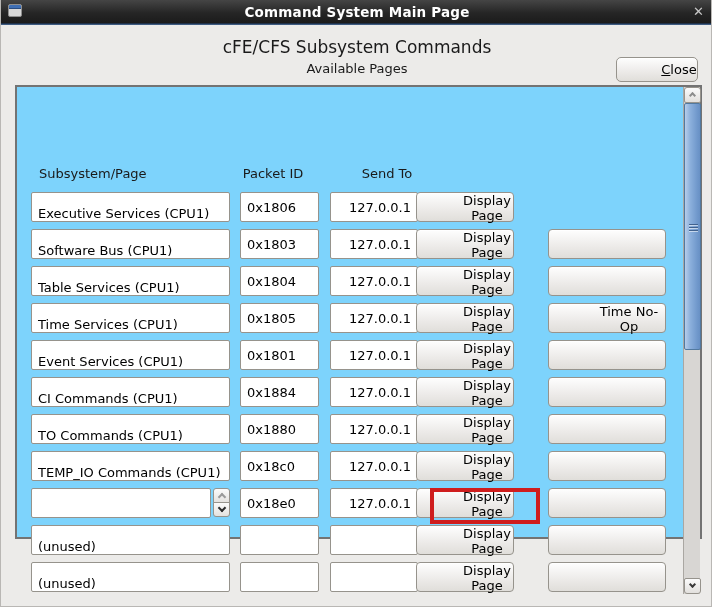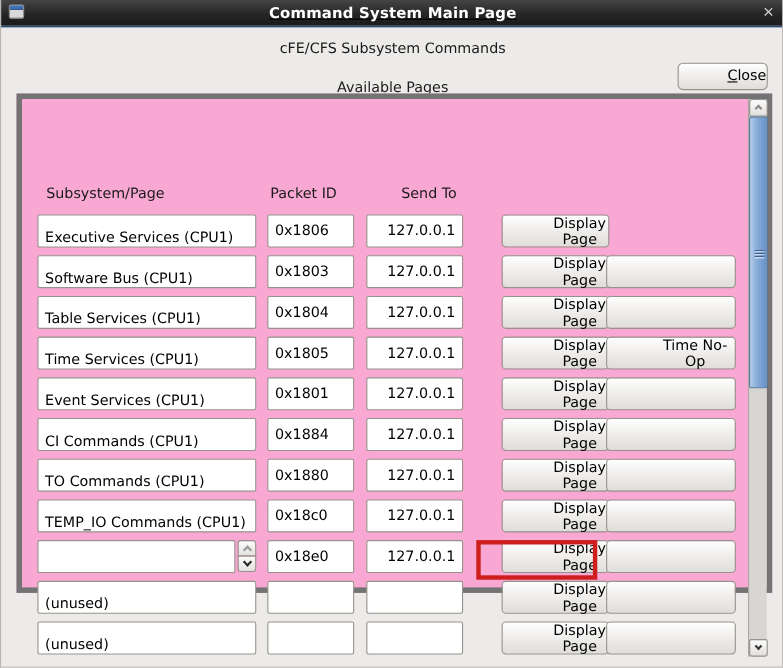--- a/index.html
+++ b/index.html
@@ -5,61 +5,61 @@
   * { margin:0; padding:0; box-sizing:border-box; }
   html,body { width:712px; height:607px; }
   body { font-family:"DejaVu Sans", sans-serif; background:#ecebe9; }
 
   #window { position:relative; width:712px; height:607px; background:#ecebe9;
             border-left:1px solid #b9b7b4; border-right:1px solid #b9b7b4; border-bottom:1px solid #b9b7b4; overflow:hidden; }
 
   
   .titlebar { position:absolute; left:0; top:0; width:712px; height:23px;
               background:linear-gradient(#454545, #262626 55%, #1b1b1b);
-              display:flex; align-items:center;text-decoration:underline; }
+              display:flex; align-items:center; }
   .win-icon { position:absolute; left:7px; top:4px; width:14px; height:13px;
               background:#d9d9d9; border:1px solid #8f8f8f; border-radius:2px; }
   .win-icon::before { content:""; position:absolute; left:0; top:0; right:0; height:3px;
               background:#3f6fb5; border-bottom:1px solid #2a4c80; border-radius:1px 1px 0 0; }
   .title-text { width:100%; text-align:center; color:#ffffff; font-size:13.5px; font-weight:bold; letter-spacing:.2px; }
   .close-x { position:absolute; right:9px; top:3px; color:#c9c9c9; font-size:13px; font-weight:bold; cursor:default; line-height:17px; }
   .accent { position:absolute; left:0; top:23px; width:712px; height:2px;
             background:linear-gradient(#101c2e, #4d6f9c); }
 
   
-  .h1 { position:absolute; left:0; top:37px; width:712px; text-align:center; font-size:13px; color:#1a1a1a; }
-  .h2 { position:absolute; left:0; top:73px; width:712px; text-align:center; font-size:13px; color:#1a1a1a; }
+  .h1 { position:absolute; left:0; top:37px; width:712px; text-align:center; font-size:17px; color:#1a1a1a; }
+  .h2 { position:absolute; left:0; top:61px; width:712px; text-align:center; font-size:13px; color:#1a1a1a; }
 
   
   .btn { font-family:"DejaVu Sans", sans-serif; font-size:13px; color:#000;
          background:linear-gradient(#fefefe, #eceae8 60%, #e0deda);
          border:1px solid #96938c; border-radius:4px;
          box-shadow:inset 0 1px 0 rgba(255,255,255,.9); cursor:default;padding-left:44px; }
   .close-btn { position:absolute; left:615px; top:57px; width:82px; height:25px; border-radius:5px; }
   .close-btn u { text-decoration:underline; }
 
   
   .frame { position:absolute; left:14px; top:85px; width:687px; height:454px;
-           border:5px solid #737373; background:#f9a8d4; }
+           border:2px solid #737373; background:#7dd3fc; }
 
   .colhead { position:absolute; height:16px; font-size:13px; color:#1a1a1a; top:79px; }
   .ch-sub  { left:22px; }
   .ch-pkt  { left:209px; width:94px; text-align:center; }
   .ch-send { left:313px; width:114px; text-align:center; }
 
   .row { position:absolute; left:0; width:670px; height:30px; }
   .entry { position:absolute; height:30px; background:#ffffff; border:1px solid #96938c;
            border-radius:2px; display:flex; align-items:center; padding:0 6px; overflow:hidden;
            font-size:13px; color:#000; }
   .c-sub   { left:14px;  width:199px;align-items:flex-end; }
   .c-sub.narrow { width:180px; align-items:flex-start; }
   .c-sub.narrow .etext { white-space:normal; line-height:14px; padding-top:5px;margin-top:48px; }
   .c-pkt   { left:223px; width:79px; }
   .c-send  { left:313px; width:88px;justify-content:flex-end; }
-  .c-disp  { position:absolute; left:436px; top:0; width:98px; height:30px; }
+  .c-disp  { position:absolute; left:399px; top:0; width:98px; height:30px; }
   .c-extra { position:absolute; left:531px; top:0; width:118px; height:30px; }
   .etext { white-space:nowrap; }
 
   
   .spinner { position:absolute; left:196px; top:0; width:17px; height:30px; }
   .spinbtn { position:absolute; left:0; width:17px; height:15px;
              background:linear-gradient(#fbfbfb, #e4e2df); border:1px solid #96938c; }
   .spinbtn.up { top:0; border-radius:3px 3px 0 0; }
   .spinbtn.down { top:14px; border-radius:0 0 3px 3px; }
   .chev { display:block; width:6px; height:6px; margin:5px auto 0; border-left:2px solid #9a9a9a; border-top:2px solid #9a9a9a; transform:rotate(45deg); }

